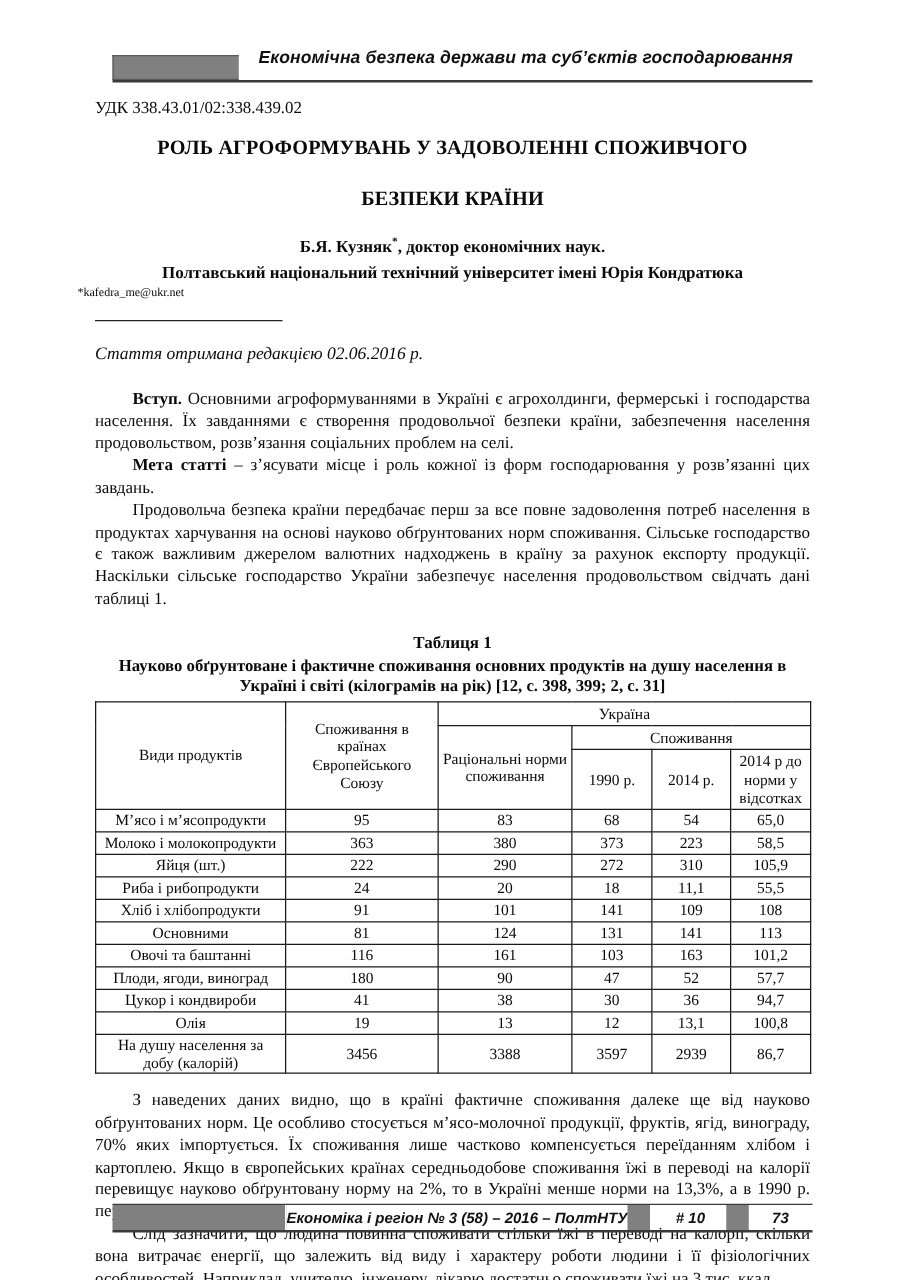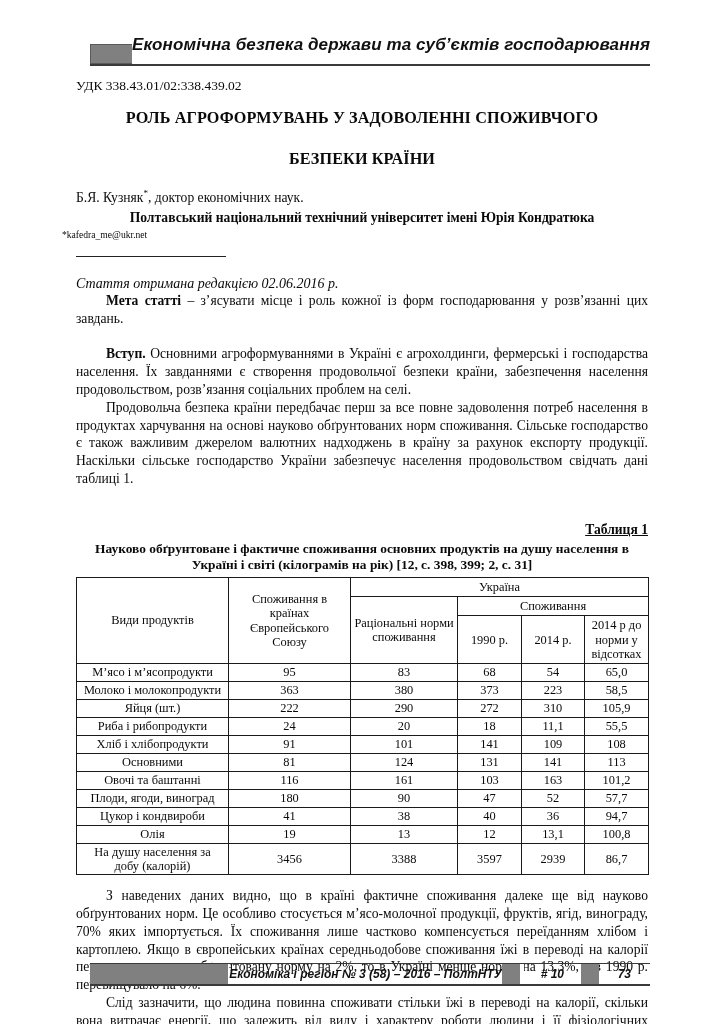--- a/index.html
+++ b/index.html
@@ -42,21 +42,21 @@
     border-bottom: 1px solid #5a5a5a;
   }
   .runhead-title {
     flex: 1;
     display: flex;
     align-items: center;
     justify-content: center;
     font-family: "Liberation Sans", "DejaVu Sans", sans-serif;
     font-weight: bold;
     font-style: italic;
-    font-size: 17px;
+    font-size: 14px;
     letter-spacing: 0.1px;
     white-space: nowrap;
     color: #111;
     padding-bottom: 18px;
   }
 
   
   .content {
     position: absolute;
     left: 76px;
@@ -72,22 +72,22 @@
   .title {
     text-align: center;
     font-weight: bold;
     font-size: 16.2px;
     line-height: 1.28;
     margin: 8px 0 0 0;
     letter-spacing: 0.1px;
   }
 
   .author {
-    text-align: left;
-    font-weight: normal;
+    text-align: center;
+    font-weight: bold;
     font-size: 13.6px;
     margin: 18px 0 0 0;
   }
   .author sup {
     font-size: 9px;
     vertical-align: super;
   }
   .affil {
     text-align: center;
     font-weight: bold;
@@ -123,25 +123,24 @@
     line-height: 1.31;
     margin: 0;
     text-indent: 30px;
     hyphens: none;
   }
   p.body.first { margin-top: 18px; }
   p.body b { font-weight: bold; }
 
   
   .tbl-num {
-    text-align: right;
+    text-align: center;
     font-weight: bold;
     font-size: 13.6px;
-    margin: 34px 0 0 0;
-    text-decoration: underline;
+    margin: 18px 0 0 0;
   }
   .tbl-caption {
     text-align: center;
     font-weight: bold;
     font-size: 13.4px;
     line-height: 1.25;
     margin: 3px 0 3px 0;
     padding: 0 6px;
   }
 
@@ -243,23 +242,23 @@
 
     <div class="affil">Полтавський національний технічний університет імені Юрія Кондратюка</div>
 
     <div class="email">*kafedra_me@ukr.net</div>
 
     <div class="rule"></div>
 
 
     <div class="received">Стаття отримана редакцією 02.06.2016 р.</div>
 
+    <p class="body first"><b>Вступ.</b><span> Основними агроформуваннями в Україні є агрохолдинги, фермерські і господарства населення. Їх завданнями є створення продовольчої безпеки країни, забезпечення населення продовольством, розв’язання соціальних проблем на селі.</span></p>
+
     <p class="body"><b>Мета статті</b><span> – з’ясувати місце і роль кожної із форм господарювання у розв’язанні цих завдань.</span></p>
-
-    <p class="body first"><b>Вступ.</b><span> Основними агроформуваннями в Україні є агрохолдинги, фермерські і господарства населення. Їх завданнями є створення продовольчої безпеки країни, забезпечення населення продовольством, розв’язання соціальних проблем на селі.</span></p>
 
     <p class="body">Продовольча безпека країни передбачає перш за все повне задоволення потреб населення в продуктах харчування на основі науково обґрунтованих норм споживання. Сільське господарство є також важливим джерелом валютних надходжень в країну за рахунок експорту продукції. Наскільки сільське господарство України забезпечує населення продовольством свідчать дані таблиці 1.</p>
 
     <div class="tbl-num">Таблиця 1</div>
 
     <div class="tbl-caption">
       <span>Науково обґрунтоване і фактичне споживання основних продуктів на душу</span>
       <span>населення в Україні і світі (кілограмів на рік) [12, с. 398, 399; 2, с. 31]</span>
     </div>
 
@@ -351,21 +350,21 @@
             <td>180</td>
             <td>90</td>
             <td>47</td>
             <td>52</td>
             <td>57,7</td>
           </tr>
           <tr>
             <td class="rowlabel">Цукор і кондвироби</td>
             <td>41</td>
             <td>38</td>
-            <td>40</td>
+            <td>30</td>
             <td>36</td>
             <td>94,7</td>
           </tr>
           <tr>
             <td class="rowlabel">Олія</td>
             <td>19</td>
             <td>13</td>
             <td>12</td>
             <td>13,1</td>
             <td>100,8</td>

